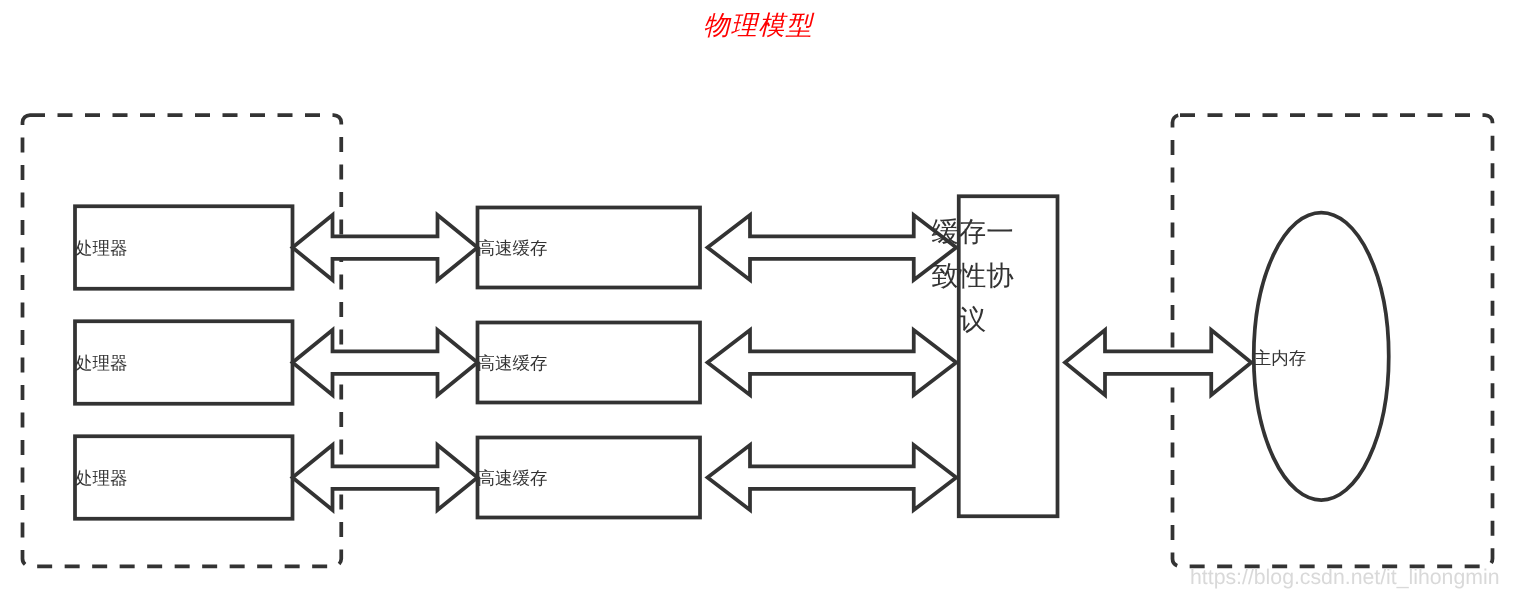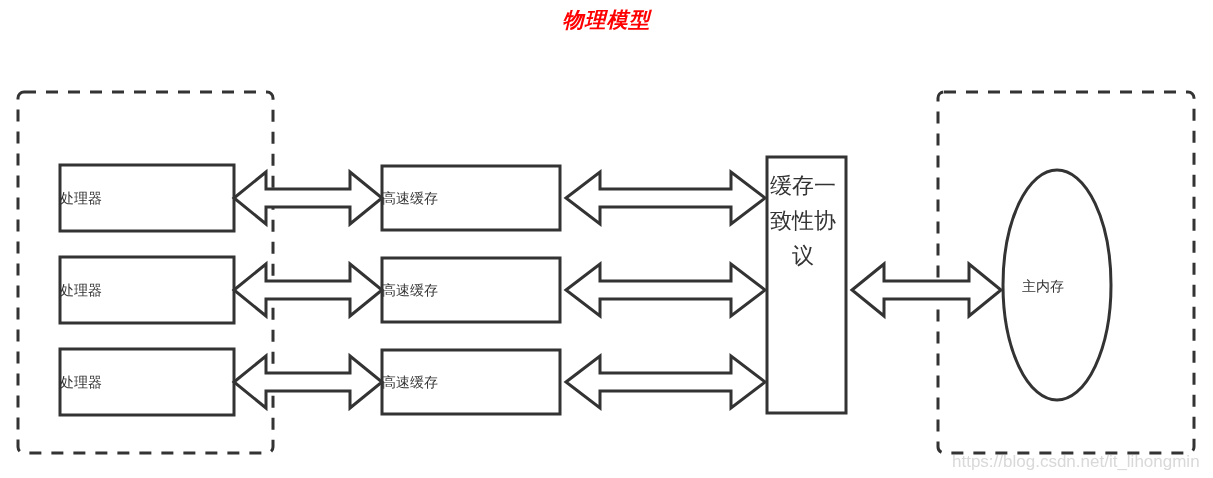--- a/index.html
+++ b/index.html
@@ -24,21 +24,21 @@
     width: 1213px;
     height: 478px;
   }
   .title {
     position: absolute;
     left: 0;
     top: 6px;
     width: 1213px;
     text-align: center;
     color: #ff0000;
-    font-weight: bold;
+    font-weight: normal;
     font-style: italic;
     font-size: 21px;
     letter-spacing: 1px;
     white-space: nowrap;
   }
   .node-label {
     position: absolute;
     color: #333333;
     font-size: 14px;
     white-space: nowrap;
@@ -102,19 +102,19 @@
   </svg>
 
   <div class="node-label" style="left:60px; top:190px; width:174px;">处理器</div>
   <div class="node-label" style="left:60px; top:282px; width:174px;">处理器</div>
   <div class="node-label" style="left:60px; top:374px; width:174px;">处理器</div>
 
   <div class="node-label" style="left:382px; top:190px; width:178px;">高速缓存</div>
   <div class="node-label" style="left:382px; top:282px; width:178px;">高速缓存</div>
   <div class="node-label" style="left:382px; top:374px; width:178px;">高速缓存</div>
 
-  <div class="vert-label" style="left:764px; top:168px;">缓存一致性协议</div>
+  <div class="vert-label" style="left:739px; top:168px;">缓存一致性协议</div>
 
-  <div class="node-label" style="left:1003px; top:278px; width:108px;margin-left:19px;">主内存</div>
+  <div class="node-label" style="left:1003px; top:278px; width:108px;">主内存</div>
 
   <div class="watermark" style="left:952px; top:452px;">https://blog.csdn.net/it_lihongmin</div>
 
 </div>
 
 </body></html>

